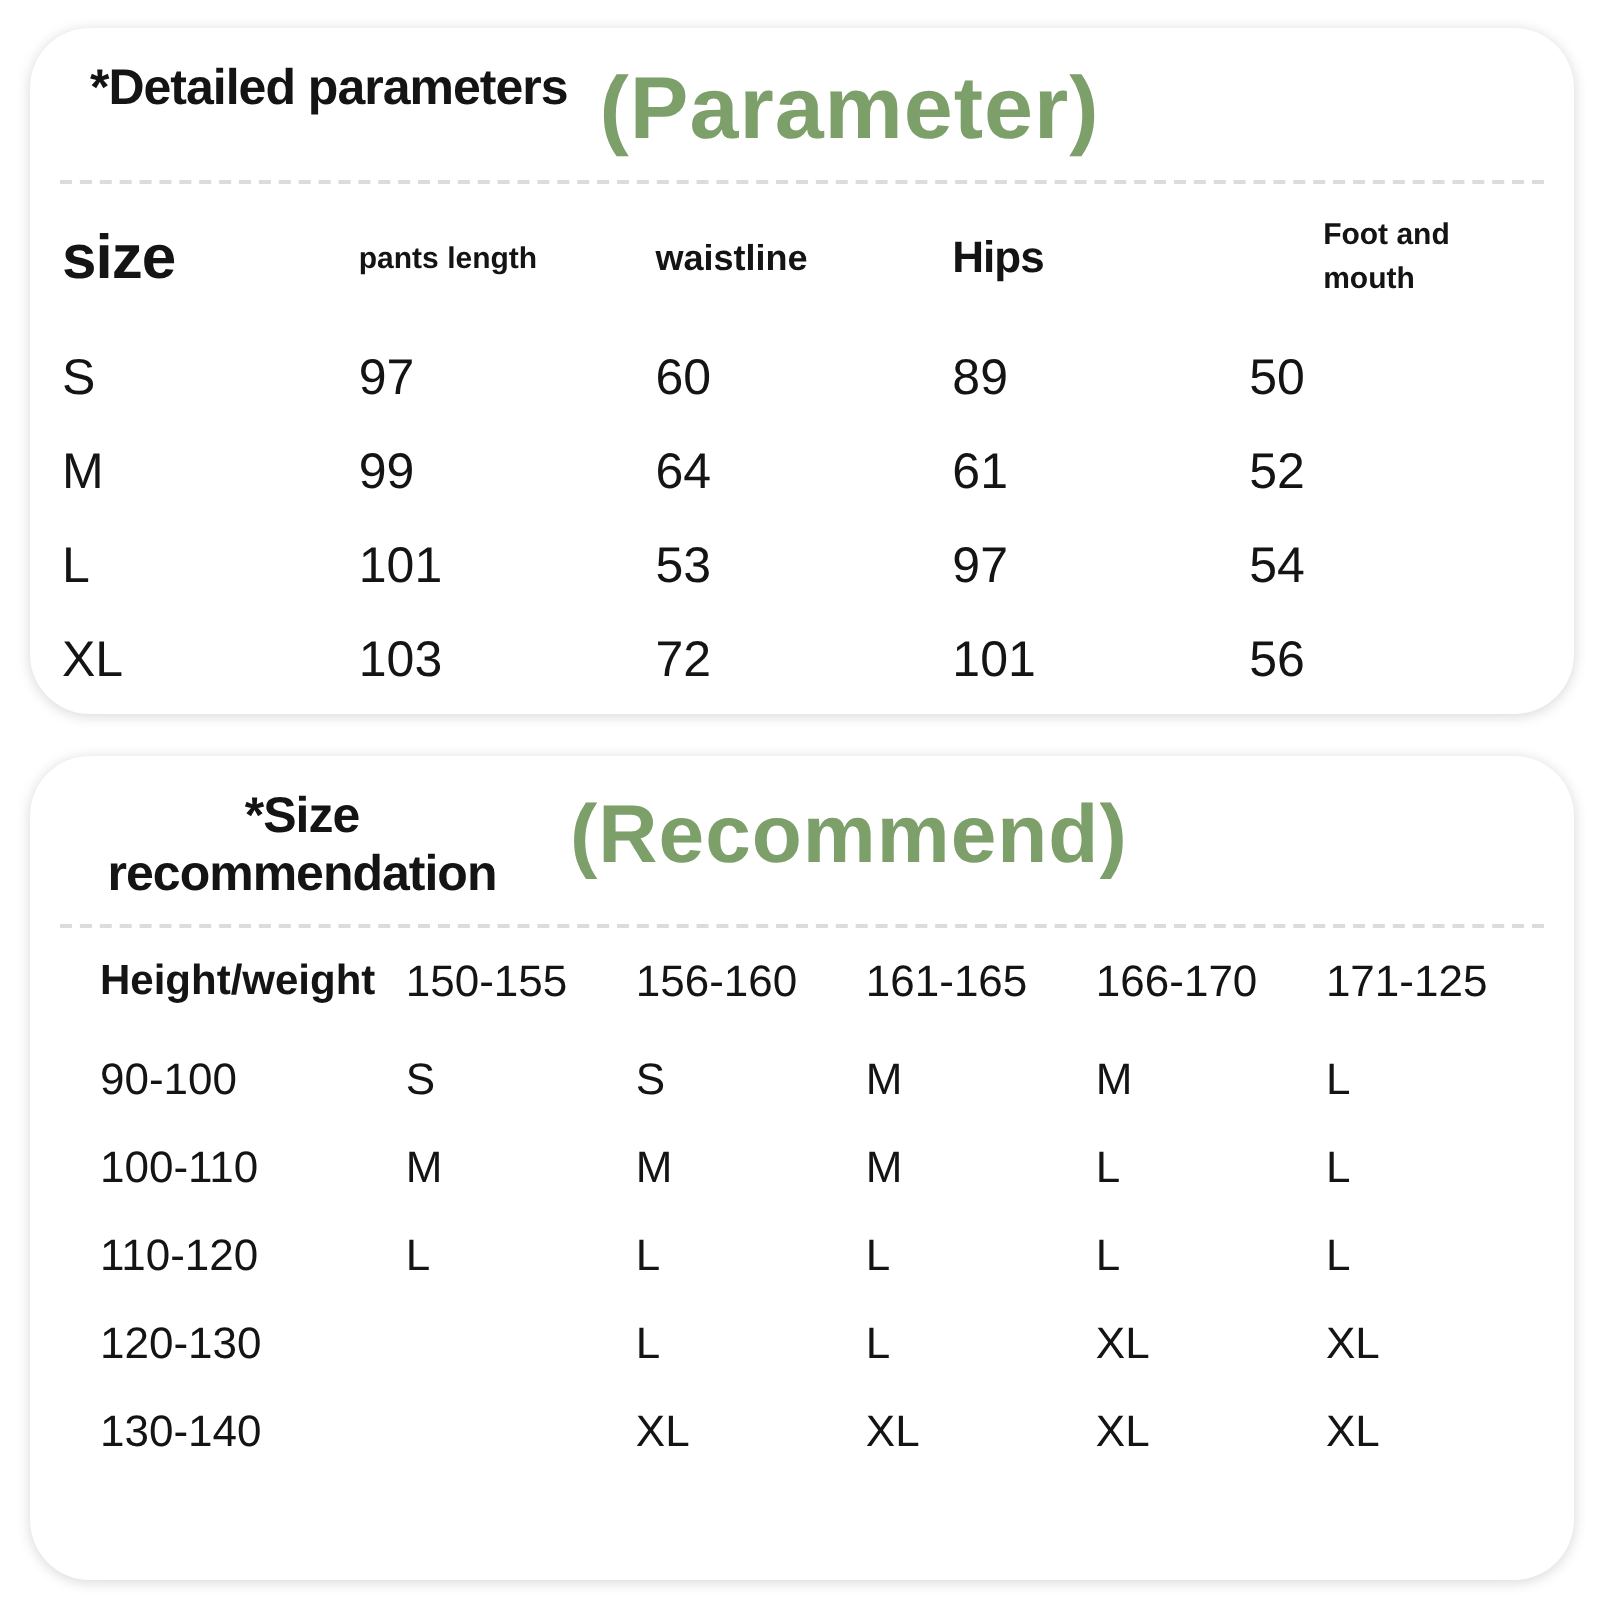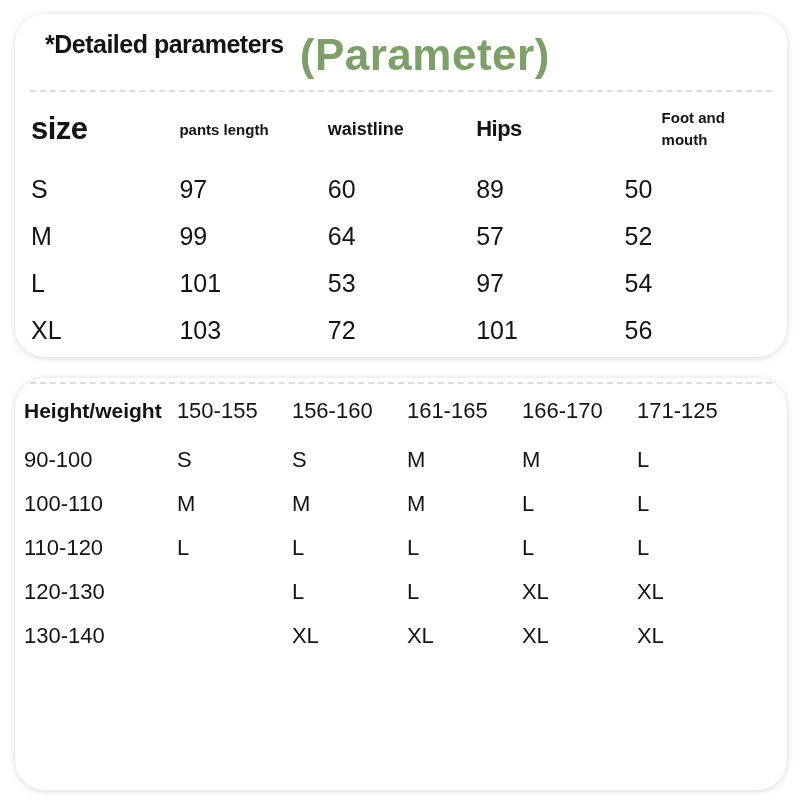--- a/index.html
+++ b/index.html
@@ -66,21 +66,21 @@
   
   .param-table thead th { height: 72px; font-weight: 700; }
   .param-table thead th:nth-child(1) { font-size: 31px; letter-spacing: -0.5px; }
   .param-table thead th:nth-child(2) { font-size: 15px; }
   .param-table thead th:nth-child(3) { font-size: 18px; }
   .param-table thead th:nth-child(4) { font-size: 22px; letter-spacing: -0.5px; }
   .param-table thead th:nth-child(5) { font-size: 15px; padding: 0 38px; line-height: 1.5; }
   .param-table tbody td { height: 45px; font-size: 25px; }
 
   
-  .rec-table { width: calc(100% - 44px); margin: 0 8px; }
+  .rec-table { width: calc(100% - 44px); margin: 0 34px; }
   .rec-table col.first { width: 21%; }
   .rec-table thead th { height: 52px; font-size: 22px; }
   .rec-table thead th:nth-child(1) { font-weight: 700; font-size: 21px; }
   .rec-table tbody td { height: 42px; font-size: 22px; }
 </style>
 </head>
 <body>
 
 <div class="card card-parameter">
   <div class="card-head">
@@ -103,21 +103,21 @@
           <td>S</td>
           <td>97</td>
           <td>60</td>
           <td>89</td>
           <td>50</td>
         </tr>
         <tr>
           <td>M</td>
           <td>99</td>
           <td>64</td>
-          <td>57</td>
+          <td>61</td>
           <td>52</td>
         </tr>
         <tr>
           <td>L</td>
           <td>101</td>
           <td>53</td>
           <td>97</td>
           <td>54</td>
         </tr>
         <tr>
@@ -125,20 +125,24 @@
           <td>103</td>
           <td>72</td>
           <td>101</td>
           <td>56</td>
         </tr>
       </tbody>
     </table>
 </div>
 
 <div class="card card-recommend">
+  <div class="card-head">
+    <span class="card-title">*Size recommendation</span>
+    <span class="card-highlight accent" style="color: rgb(125, 159, 106);">(Recommend)</span>
+  </div>
   <hr class="dashed-divider">
   <table class="rec-table">
     <colgroup>
         <col class="first">
         <col>
         <col>
         <col>
         <col>
         <col>
       </colgroup>

